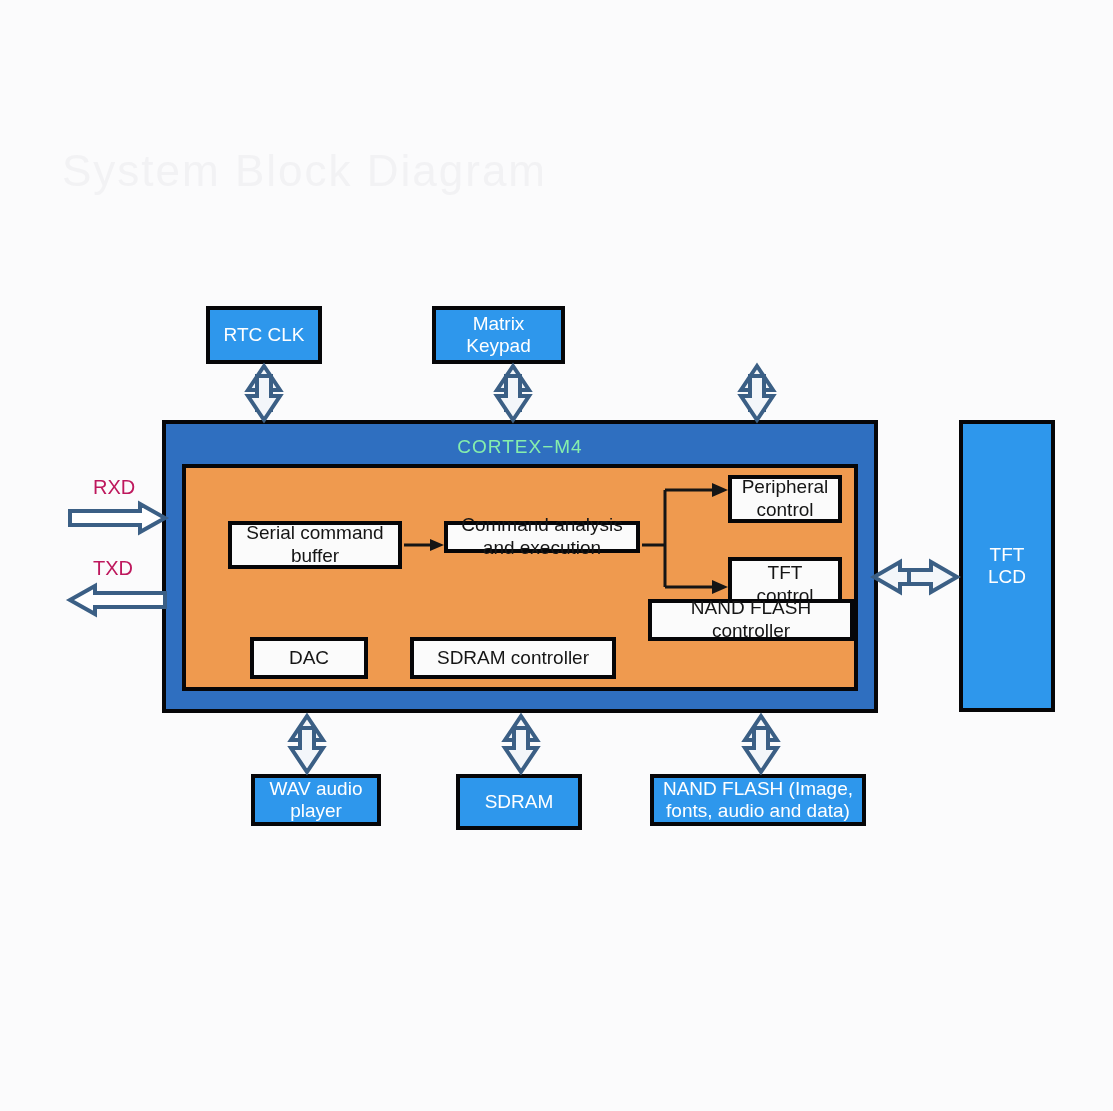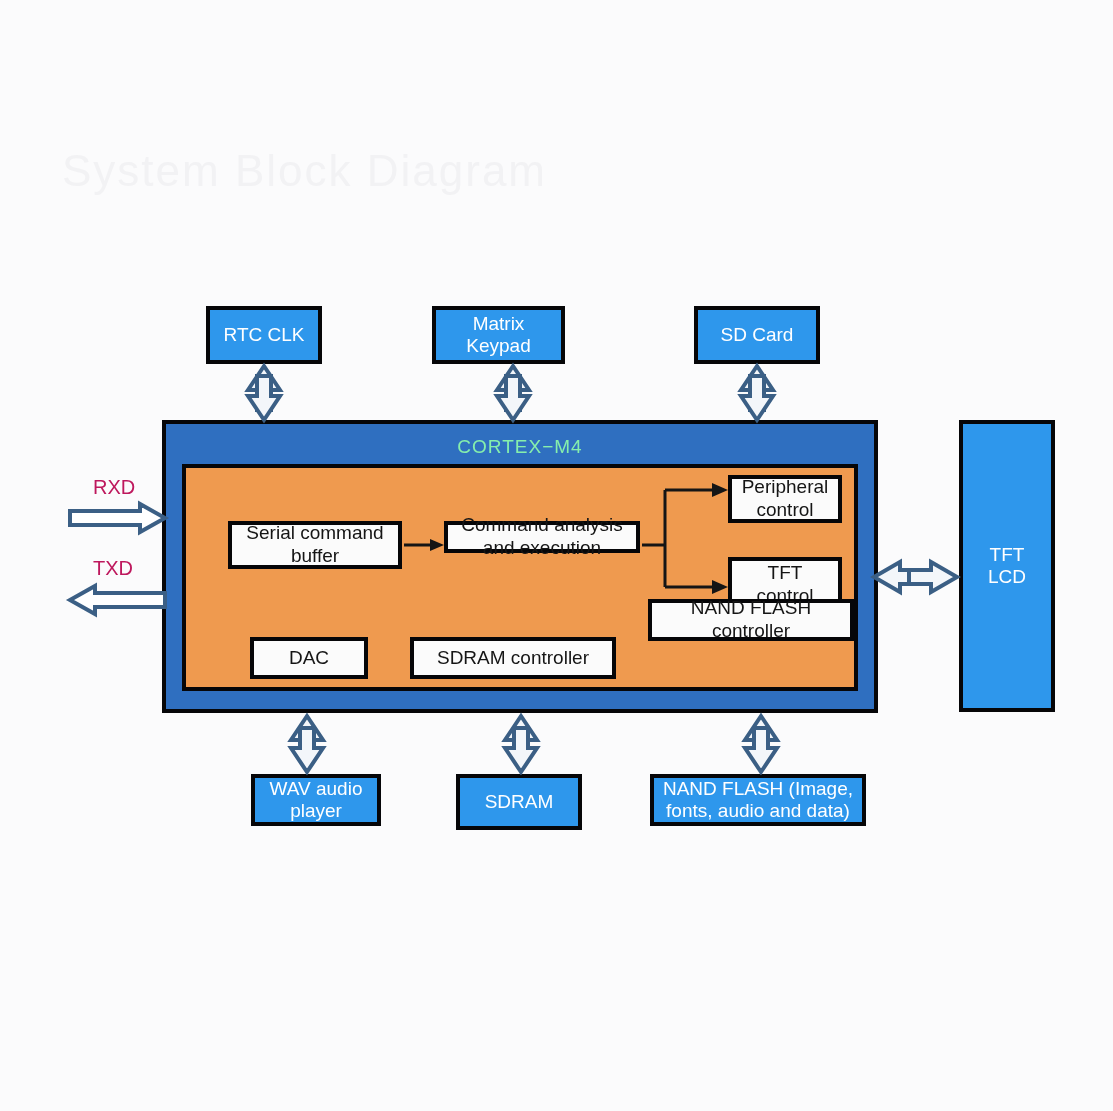--- a/index.html
+++ b/index.html
@@ -115,23 +115,20 @@
   <div class="ghost-title">System Block Diagram</div>
 
   <div class="blk periph" style="left:206px; top:306px; width:116px; height:58px;">
     <span>RTC  CLK</span>
   </div>
 
   <div class="blk periph" style="left:432px; top:306px; width:133px; height:58px;">
     <span>Matrix Keypad</span>
   </div>
 
-  <div class="blk periph" style="left:694px; top:306px; width:126px; height:58px;">
-    <span>SD Card</span>
-  </div>
 
   <div class="blk periph" style="left:959px; top:420px; width:96px; height:292px;">
     <span>TFT LCD</span>
   </div>
 
   <div class="blk periph" style="left:251px; top:774px; width:130px; height:52px;">
     <span>WAV audio player</span>
   </div>
 
   <div class="blk periph" style="left:456px; top:774px; width:126px; height:56px;">

